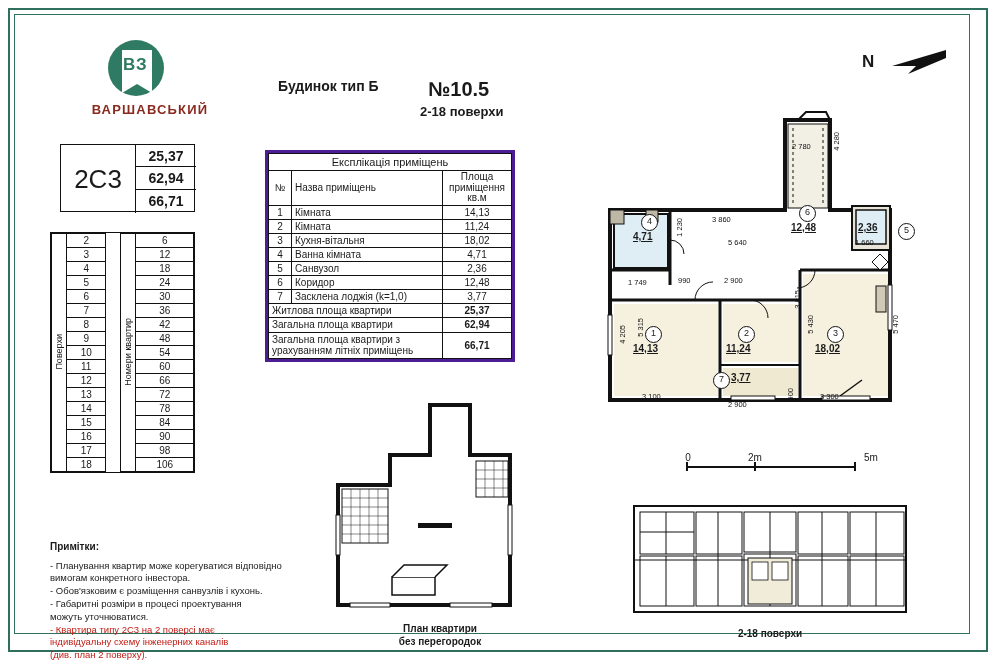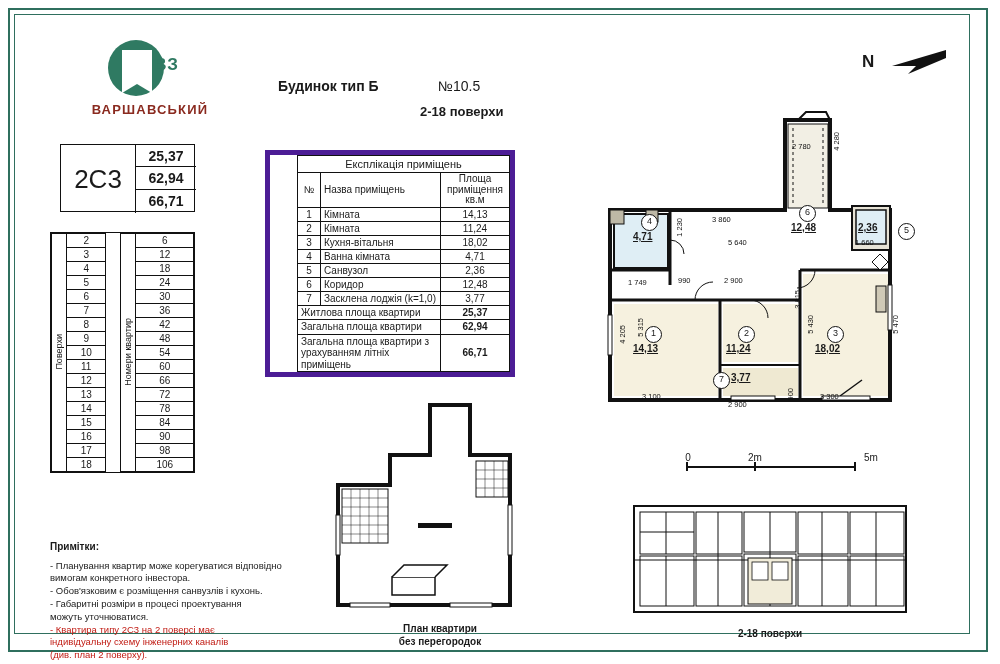--- a/index.html
+++ b/index.html
@@ -5,46 +5,46 @@
   html,body{margin:0;padding:0;background:#ffffff;}
   body{width:1000px;height:664px;font-family:"Liberation Sans",sans-serif;color:#1a1a1a;position:relative;overflow:hidden;}
   .sheet{position:absolute;left:8px;top:8px;width:980px;height:644px;border:2px solid #2f6f5e;box-sizing:border-box;}
   .inner{position:absolute;left:14px;top:14px;width:956px;height:620px;border:1px solid #2f6f5e;box-sizing:border-box;}
 
   
   .logo{position:absolute;left:60px;top:40px;width:180px;height:88px;}
   .logo-circle{position:absolute;left:48px;top:0px;width:56px;height:56px;border-radius:50%;background:#2f7a62;}
   .logo-flag{position:absolute;left:62px;top:10px;width:30px;height:34px;background:#ffffff;}
   .logo-flag:after{content:"";position:absolute;left:0;top:34px;border-left:15px solid #ffffff;border-right:15px solid #ffffff;border-bottom:9px solid transparent;}
-  .logo-bz{position:absolute;left:63px;top:12px;width:30px;height:26px;color:#2f7a62;font-size:17px;font-weight:bold;letter-spacing:1px;line-height:26px;text-align:right;padding-left:26px;}
+  .logo-bz{position:absolute;left:63px;top:12px;width:30px;height:26px;color:#2f7a62;font-size:17px;font-weight:bold;letter-spacing:1px;line-height:26px;text-align:left;}
   .logo-pole{position:absolute;left:59px;top:10px;width:3px;height:40px;background:#2f7a62;}
   .logo-text{position:absolute;left:0;top:62px;width:180px;text-align:center;color:#8a2a1f;font-size:13px;font-weight:bold;letter-spacing:1.2px;}
 
   
   .h-title{position:absolute;left:278px;top:78px;font-size:14px;font-weight:bold;}
-  .h-num{position:absolute;left:438px;top:78px;font-size:14px;font-weight:normal;}
+  .h-num{position:absolute;left:428px;top:78px;font-size:20px;font-weight:bold;}
   .h-sub{position:absolute;left:420px;top:104px;font-size:13px;font-weight:bold;}
 
   
   .typebox{position:absolute;left:60px;top:144px;width:135px;height:68px;border:1.5px solid #111;box-sizing:border-box;}
   .typebox .code{position:absolute;left:0;top:0;width:74px;height:68px;display:flex;align-items:center;justify-content:center;font-size:26px;font-weight:normal;}
   .typebox .vals{position:absolute;left:74px;top:0;width:61px;height:68px;border-left:1.5px solid #111;box-sizing:border-box;}
   .typebox .vals div{height:22.33px;line-height:22px;text-align:center;font-size:14px;font-weight:bold;border-bottom:1px solid #111;box-sizing:border-box;}
   .typebox .vals div:last-child{border-bottom:none;}
 
   
   .floors{position:absolute;left:50px;top:232px;width:145px;border:1px solid #111;box-sizing:border-box;}
   .floors table{border-collapse:collapse;width:100%;font-size:10px;}
   .floors td{border:1px solid #111;text-align:center;height:13px;padding:0;font-size:10px;}
   .floors .vlabel{width:14px;}
   .floors .vlabel span{display:inline-block;writing-mode:vertical-rl;transform:rotate(180deg);font-size:9px;white-space:nowrap;}
   .floors .gap{border:none;width:14px;}
 
   
-  .expo{position:absolute;left:265px;top:150px;width:250px;border:5px solid #4c1d95;box-sizing:border-box;background:#fff;padding-left:27px;}
+  .expo{position:absolute;left:265px;top:150px;width:250px;border:3px solid #4c1d95;box-sizing:border-box;background:#fff;}
   .expo table{border-collapse:collapse;width:100%;font-size:10px;}
   .expo td,.expo th{border:1px solid #111;padding:1px 3px;font-size:10px;font-weight:normal;}
   .expo .cap{text-align:center;font-size:11px;font-weight:normal;padding:2px;}
   .expo .c-n{width:16px;text-align:center;}
   .expo .c-a{width:62px;text-align:center;}
   .expo .hd{text-align:center;line-height:1.05;}
   .expo .b{font-weight:bold;}
   .expo .lbl2{line-height:1.15;}
 
   

